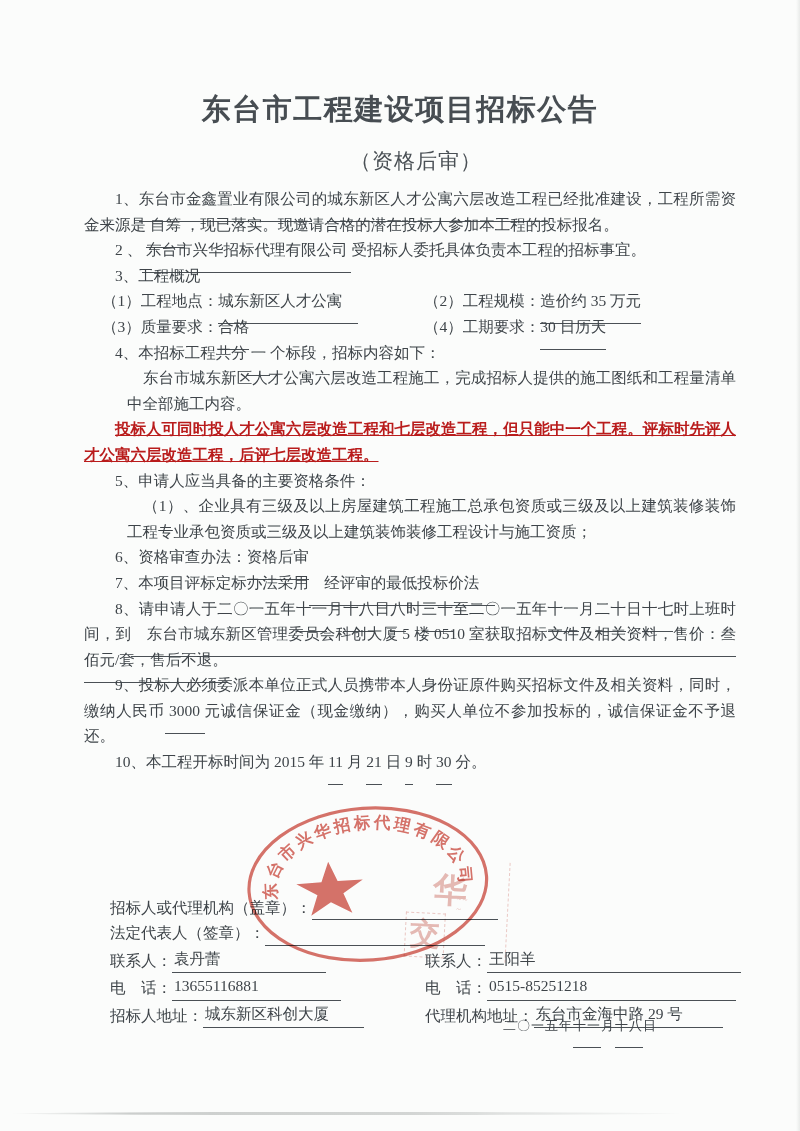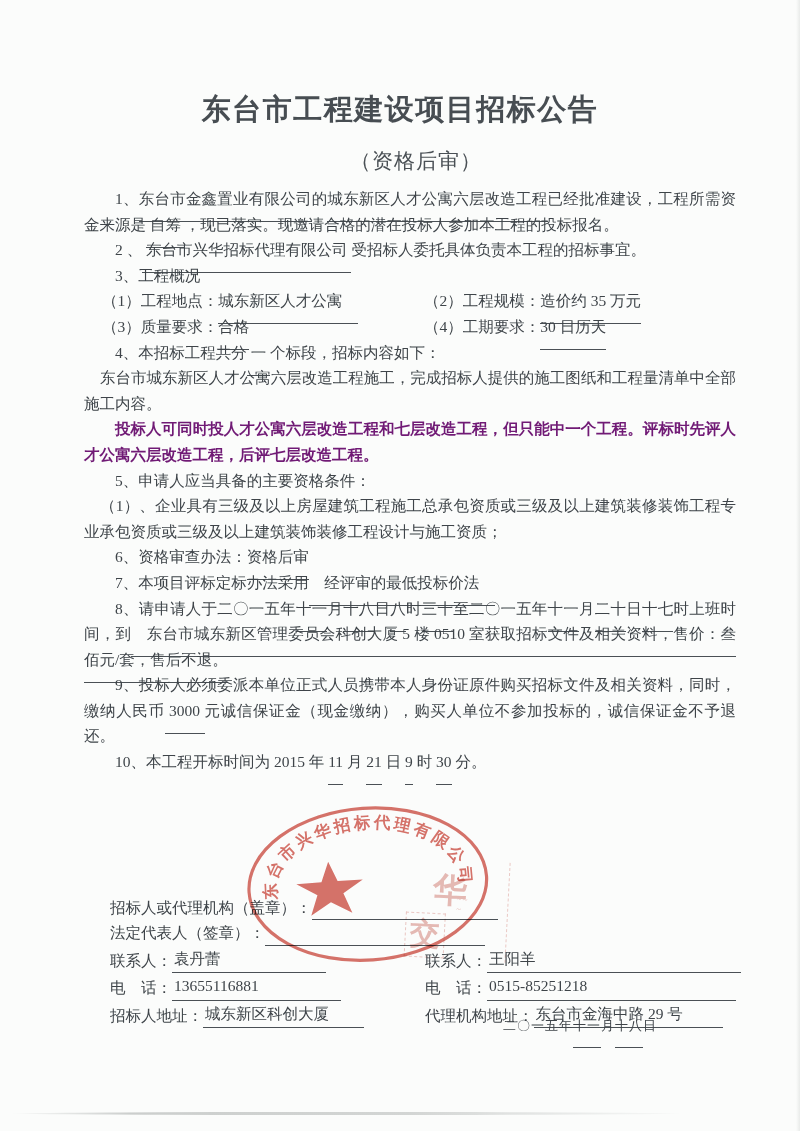--- a/index.html
+++ b/index.html
@@ -24,22 +24,22 @@
   .doc-subtitle{
     position:absolute;top:147px;left:16px;width:100%;margin:0;text-align:center;
     font-size:21px;font-weight:400;letter-spacing:1px;color:#4a5055;
   }
   .doc-body{
     position:absolute;top:186px;left:84px;width:652px;
     font-size:15.5px;line-height:25.6px;text-align:justify;
   }
   .doc-body p{margin:0;}
   p.indent{text-indent:31px;}
-  p.indent1{text-indent:16px;}
-  p.bold{font-weight:bold;color:#701a75;}
+  p.indent1{text-indent:16px;margin-left:43px;}
+  p.bold{font-weight:bold;color:#b91c1c;text-decoration:underline;}
   .u{border-bottom:1px solid #4a5055;padding-bottom:14px;}
   .row2{display:flex;padding-left:18px;}
   .cell-l{width:322px;}
   .cell-r{flex:1;}
   .sig-block{
     position:absolute;top:895px;left:110px;width:645px;
     font-size:15.5px;line-height:25.4px;
   }
   .sig-row{white-space:nowrap;}
   .sig-row .half-l{display:inline-block;width:315px;vertical-align:top;}

